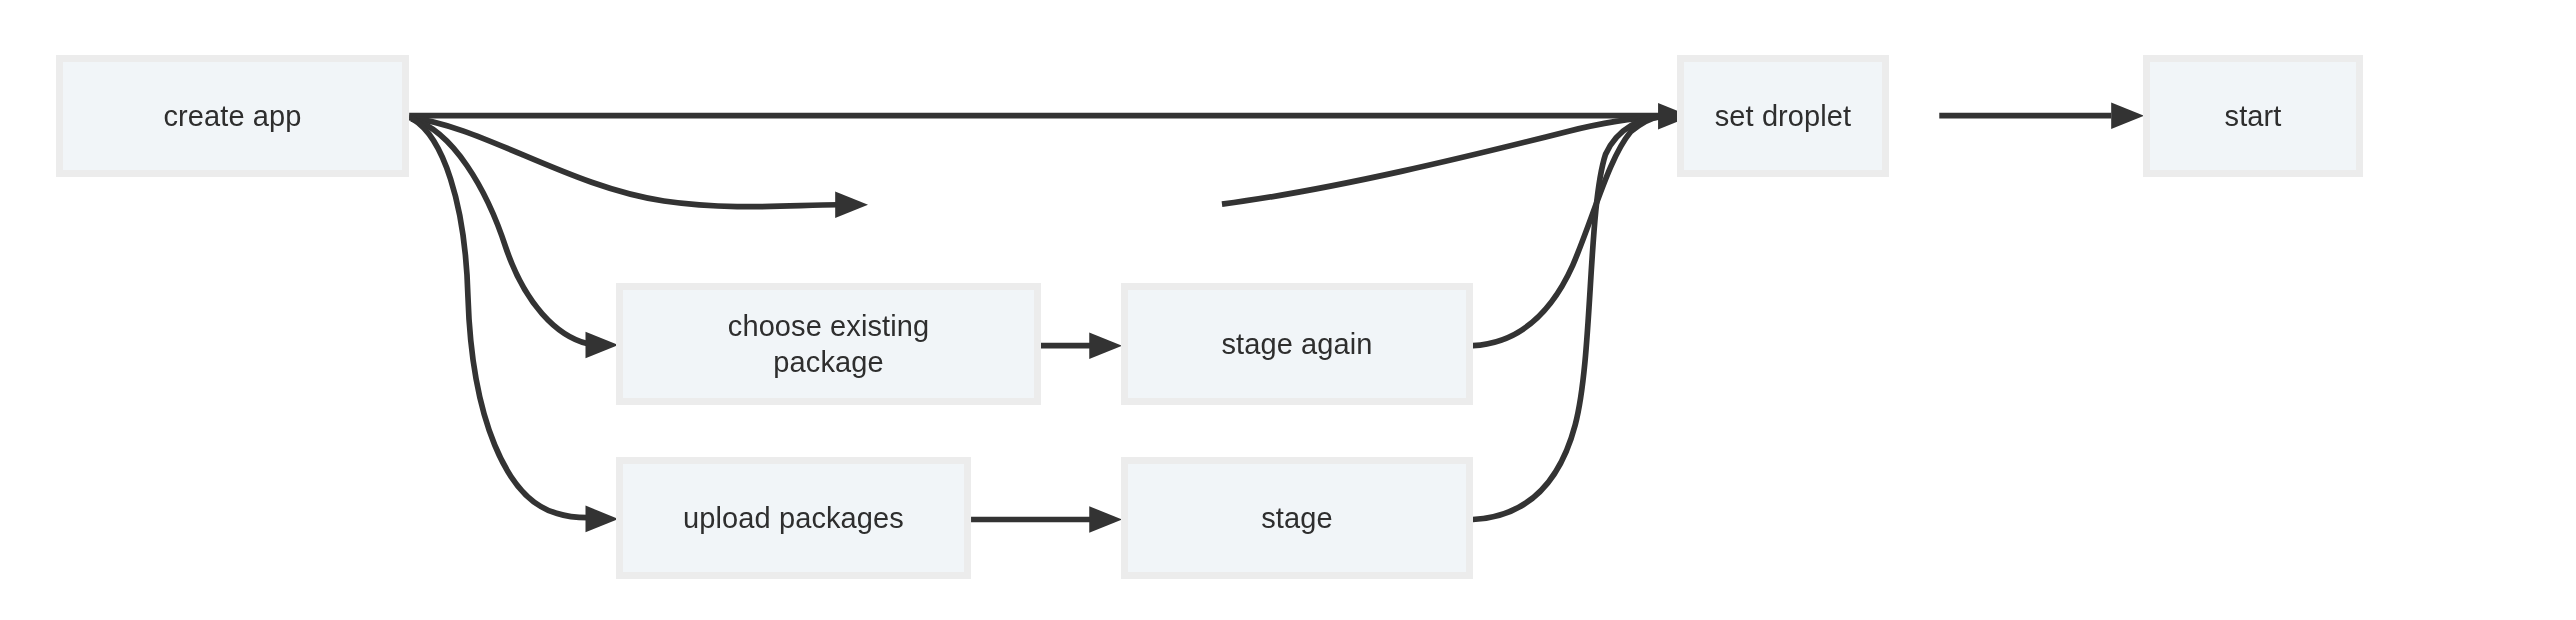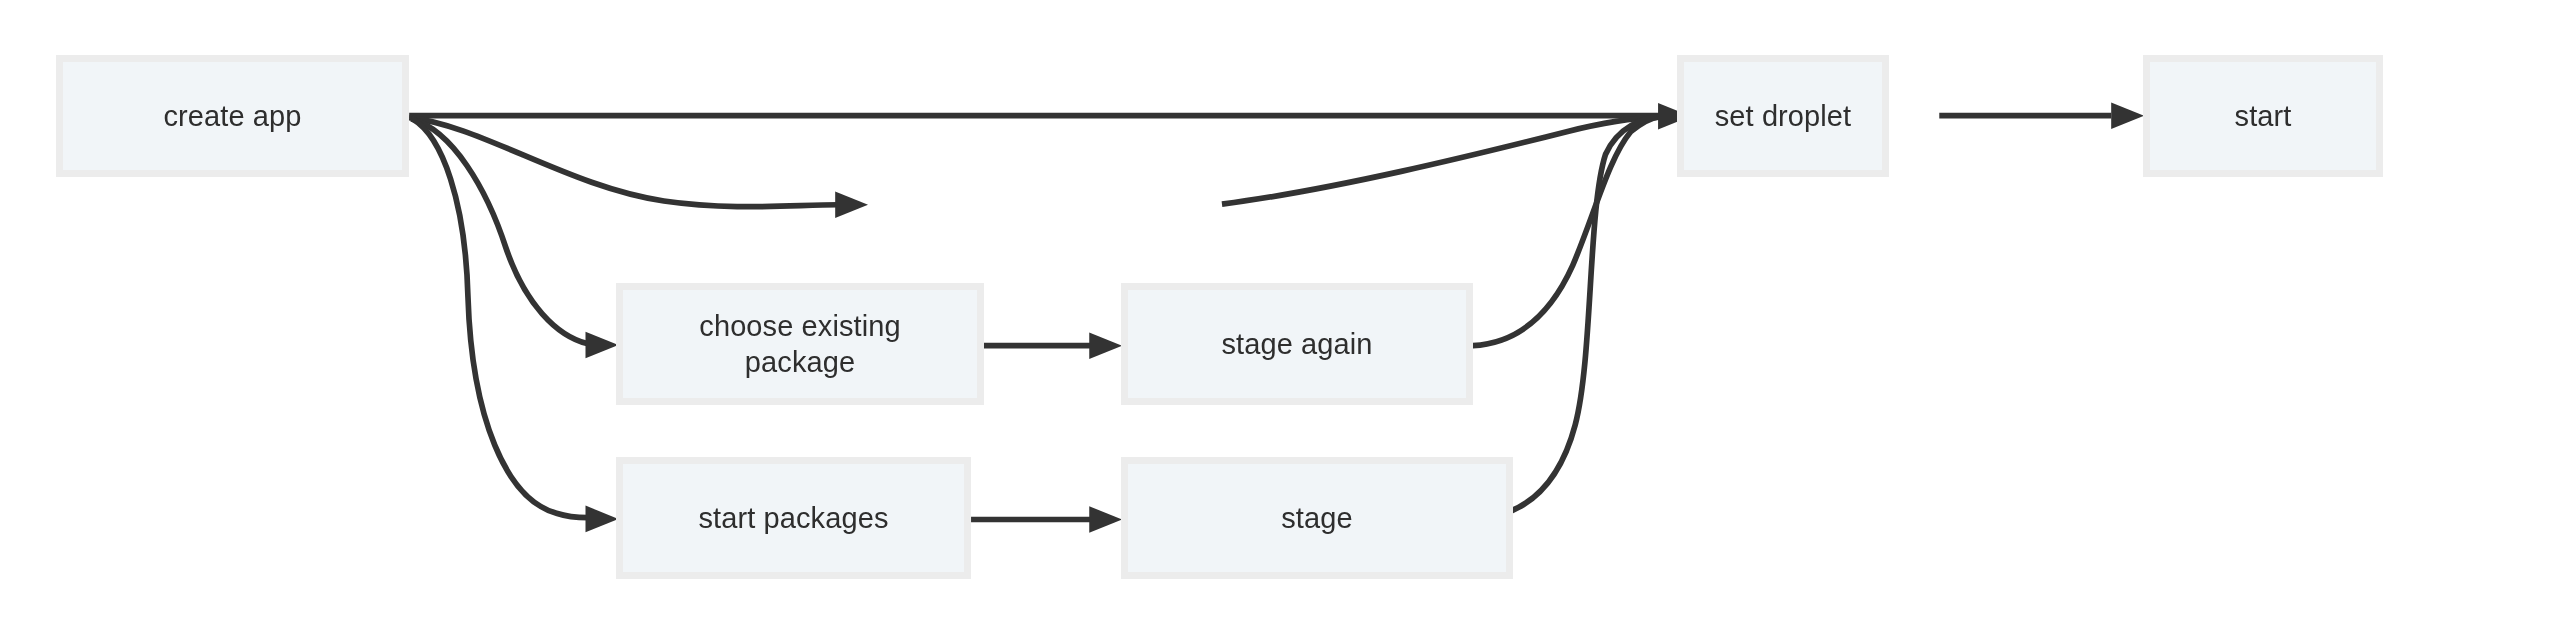--- a/index.html
+++ b/index.html
@@ -95,39 +95,39 @@
 
     <path class="edge-path" d="M 3068 183 L 3340 183"></path>
     <path class="edge-arrow" d="M 3392 183 L 3340 204 L 3340 162 Z"></path>
   </svg>
 
   <div class="node-box" style="left:56px; top:55px; width:353px; height:122px;">
     <span class="node-label">create app</span>
   </div>
 
 
-  <div class="node-box" style="left:616px; top:283px; width:368px; height:122px;">
+  <div class="node-box" style="left:616px; top:283px; width:425px; height:122px;">
     <span class="node-label">choose existing
 package</span>
   </div>
 
   <div class="node-box" style="left:1121px; top:283px; width:352px; height:122px;">
     <span class="node-label">stage again</span>
   </div>
 
   <div class="node-box" style="left:616px; top:457px; width:355px; height:122px;">
-    <span class="node-label">start packages</span>
+    <span class="node-label">upload packages</span>
   </div>
 
-  <div class="node-box" style="left:1121px; top:457px; width:392px; height:122px;">
+  <div class="node-box" style="left:1121px; top:457px; width:352px; height:122px;">
     <span class="node-label">stage</span>
   </div>
 
   <div class="node-box" style="left:1677px; top:55px; width:212px; height:122px;">
     <span class="node-label">set droplet</span>
   </div>
 
-  <div class="node-box" style="left:2143px; top:55px; width:240px; height:122px;">
+  <div class="node-box" style="left:2143px; top:55px; width:220px; height:122px;">
     <span class="node-label">start</span>
   </div>
 
 </div>
 
 
 </body></html>

